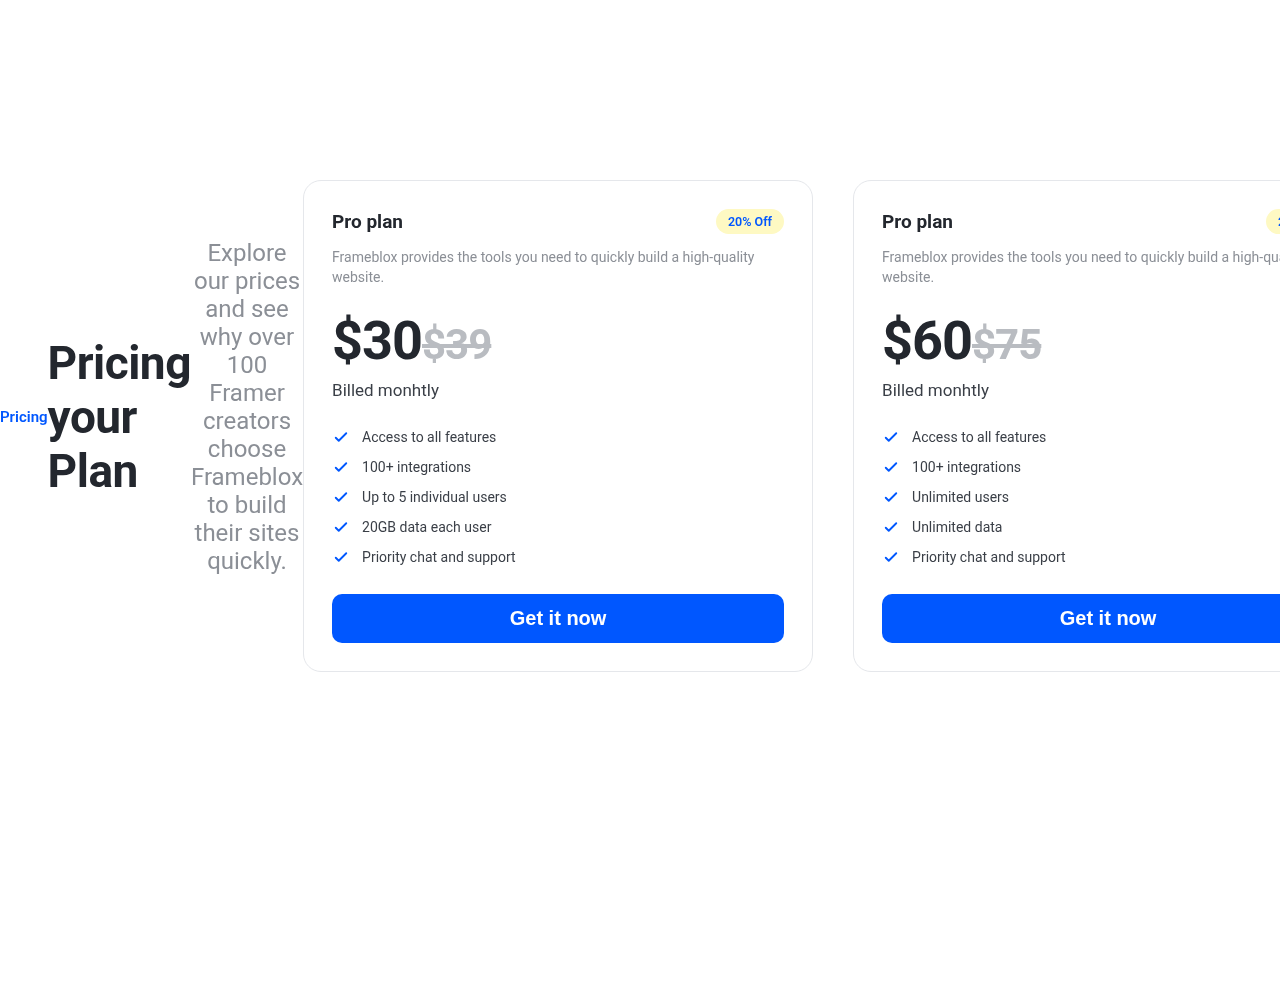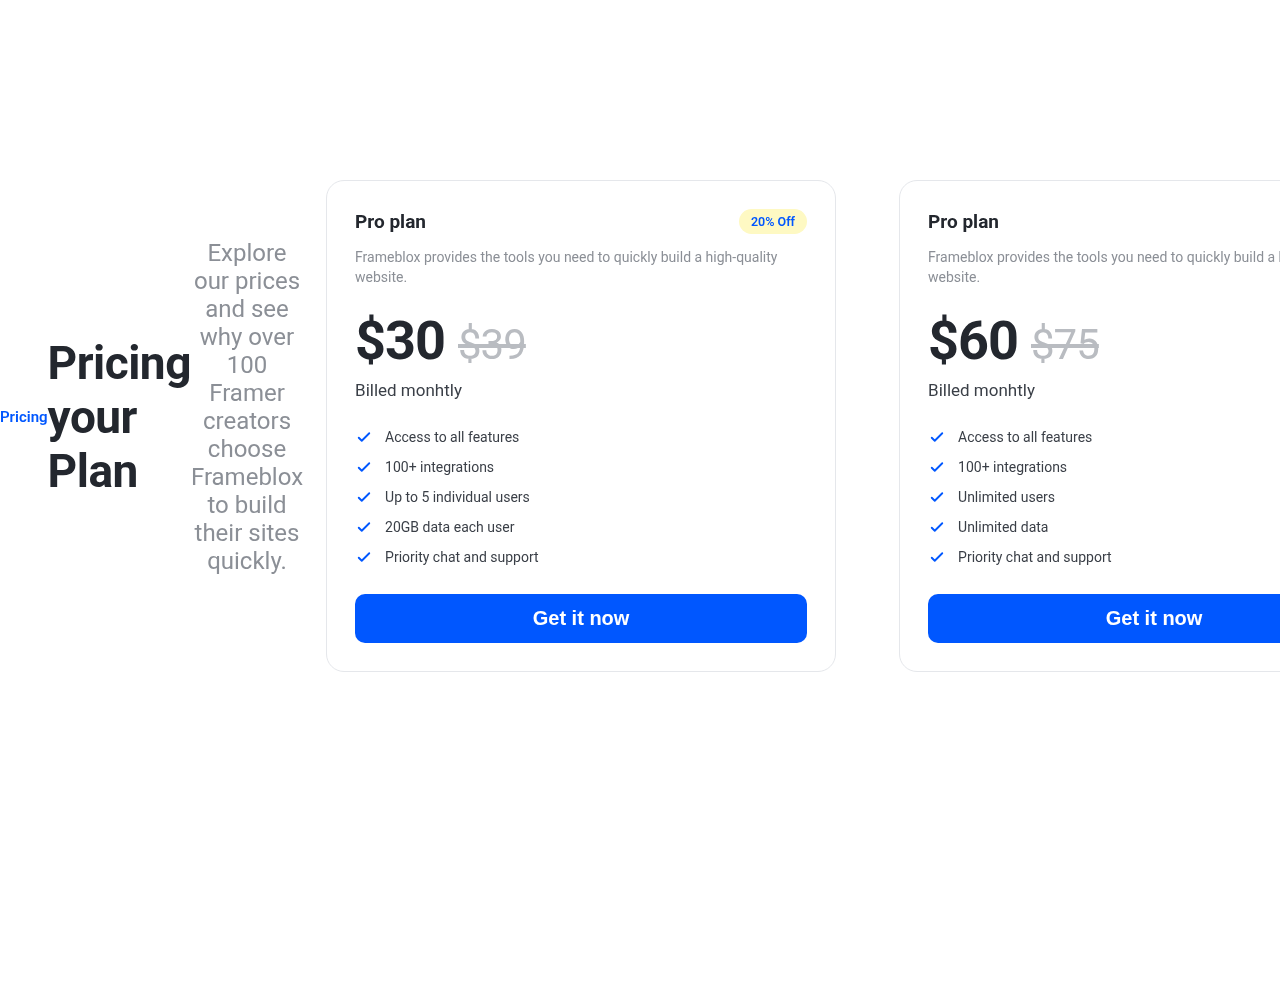--- a/index.html
+++ b/index.html
@@ -41,21 +41,20 @@
     gap: 40px;
     justify-content: center;
     width: 100%;
   }
   .card {
     width: 510px;
     border: 1px solid #e5e7eb;
     border-radius: 18px;
     padding: 28px 28px 28px 28px;
     background: #fff;
-    margin-left: 23px;
   }
   .card-head {
     display: flex;
     justify-content: space-between;
     align-items: center;
     margin-bottom: 14px;
   }
   .plan-name {
     font-size: 19px;
     font-weight: 700;
@@ -71,32 +70,32 @@
   }
   .desc {
     color: #8b8f96;
     font-size: 14px;
     margin-bottom: 22px;
     line-height: 1.4;
   }
   .price-row {
     display: flex;
     align-items: baseline;
-    gap: 13px;
+    gap: 0;
     margin-bottom: 8px;
   }
   .price {
     font-size: 54px;
     font-weight: 700;
     color: #23272e;
     letter-spacing: -1px;
   }
   .price-old {
     font-size: 42px;
-    font-weight: 400;
+    font-weight: 700;
     color: #b9bcc1;
     text-decoration: line-through;
     letter-spacing: -1px;
   }
   .billing {
     font-size: 17px;
     color: #3a3f47;
     margin-bottom: 22px;
   }
   .features {

